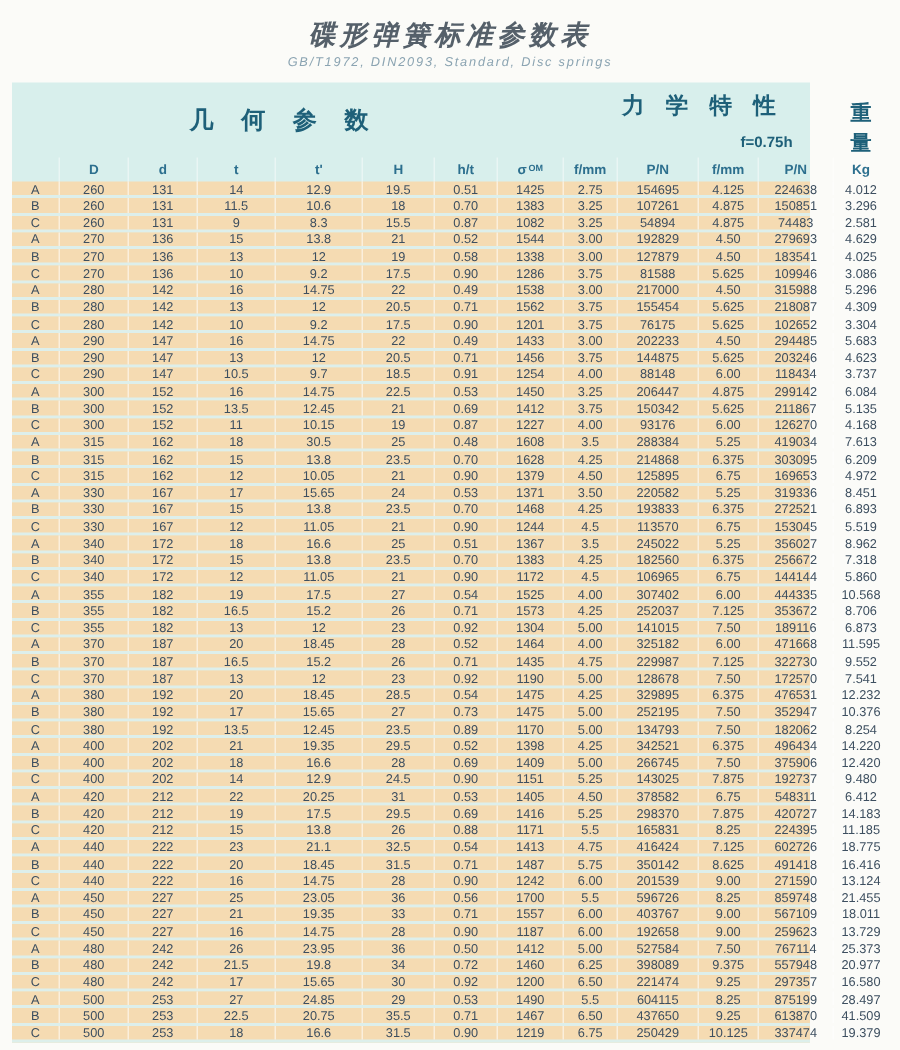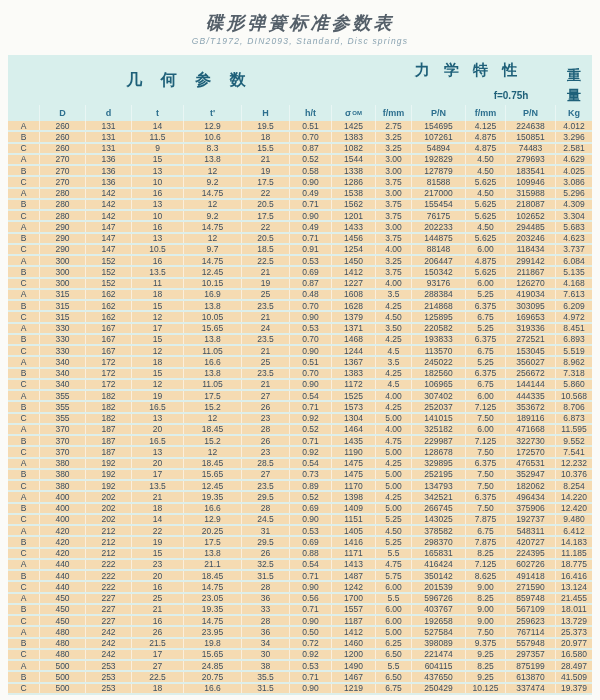--- a/index.html
+++ b/index.html
@@ -12,21 +12,21 @@
   .title-block{position:absolute;top:0;left:0;width:600px;height:55px;text-align:center;font-style:italic;}
   .doc-title{
     margin-top:11px;
     font-family:"Liberation Serif", serif;
     font-size:18px;font-weight:bold;color:#55606a;letter-spacing:3px;
   }
   .doc-subtitle{
     margin-top:1px;font-size:8.5px;color:#8ba4b2;letter-spacing:1.2px;
   }
   .tablewrap{
-    position:absolute;left:8px;top:55px;width:584px;height:640px;
+    position:absolute;left:8px;top:55px;width:532px;height:640px;
     background:#d8efec;
   }
   .cols{
     display:grid;
     grid-template-columns:32px 46px 46px 52px 58px 48px 42px 44px 36px 54px 40px 50px 36px;
   }
   .hdr{
     height:50px;display:grid;
     grid-template-columns:32px 46px 46px 52px 58px 48px 42px 44px 36px 54px 40px 50px 36px;
     grid-template-rows:31px 19px;
@@ -323,21 +323,21 @@
     <div>93176</div>
     <div>6.00</div>
     <div>126270</div>
     <div>4.168</div>
   </div>
       <div class="trow cols">
     <div>A</div>
     <div>315</div>
     <div>162</div>
     <div>18</div>
-    <div>16.9</div>
+    <div>30.5</div>
     <div>25</div>
     <div>0.48</div>
     <div>1608</div>
     <div>3.5</div>
     <div>288384</div>
     <div>5.25</div>
     <div>419034</div>
     <div>7.613</div>
   </div>
       <div class="trow cols">
@@ -819,21 +819,21 @@
     <div>9.25</div>
     <div>297357</div>
     <div>16.580</div>
   </div>
       <div class="trow cols">
     <div>A</div>
     <div>500</div>
     <div>253</div>
     <div>27</div>
     <div>24.85</div>
-    <div>38</div>
+    <div>29</div>
     <div>0.53</div>
     <div>1490</div>
     <div>5.5</div>
     <div>604115</div>
     <div>8.25</div>
     <div>875199</div>
     <div>28.497</div>
   </div>
       <div class="trow cols">
     <div>B</div>

